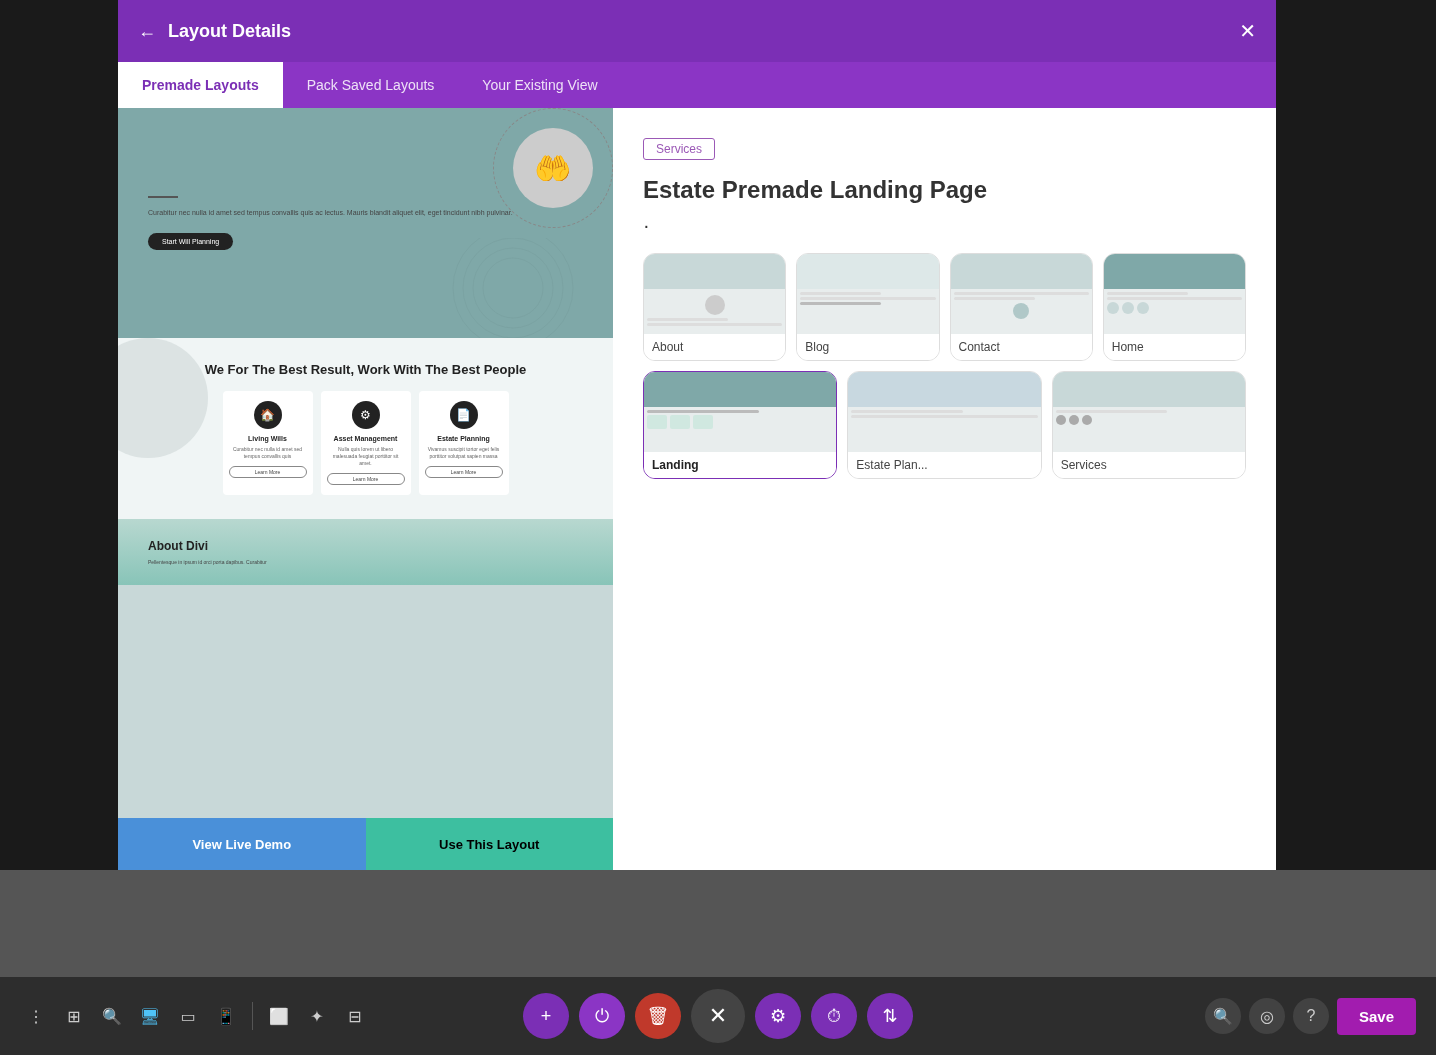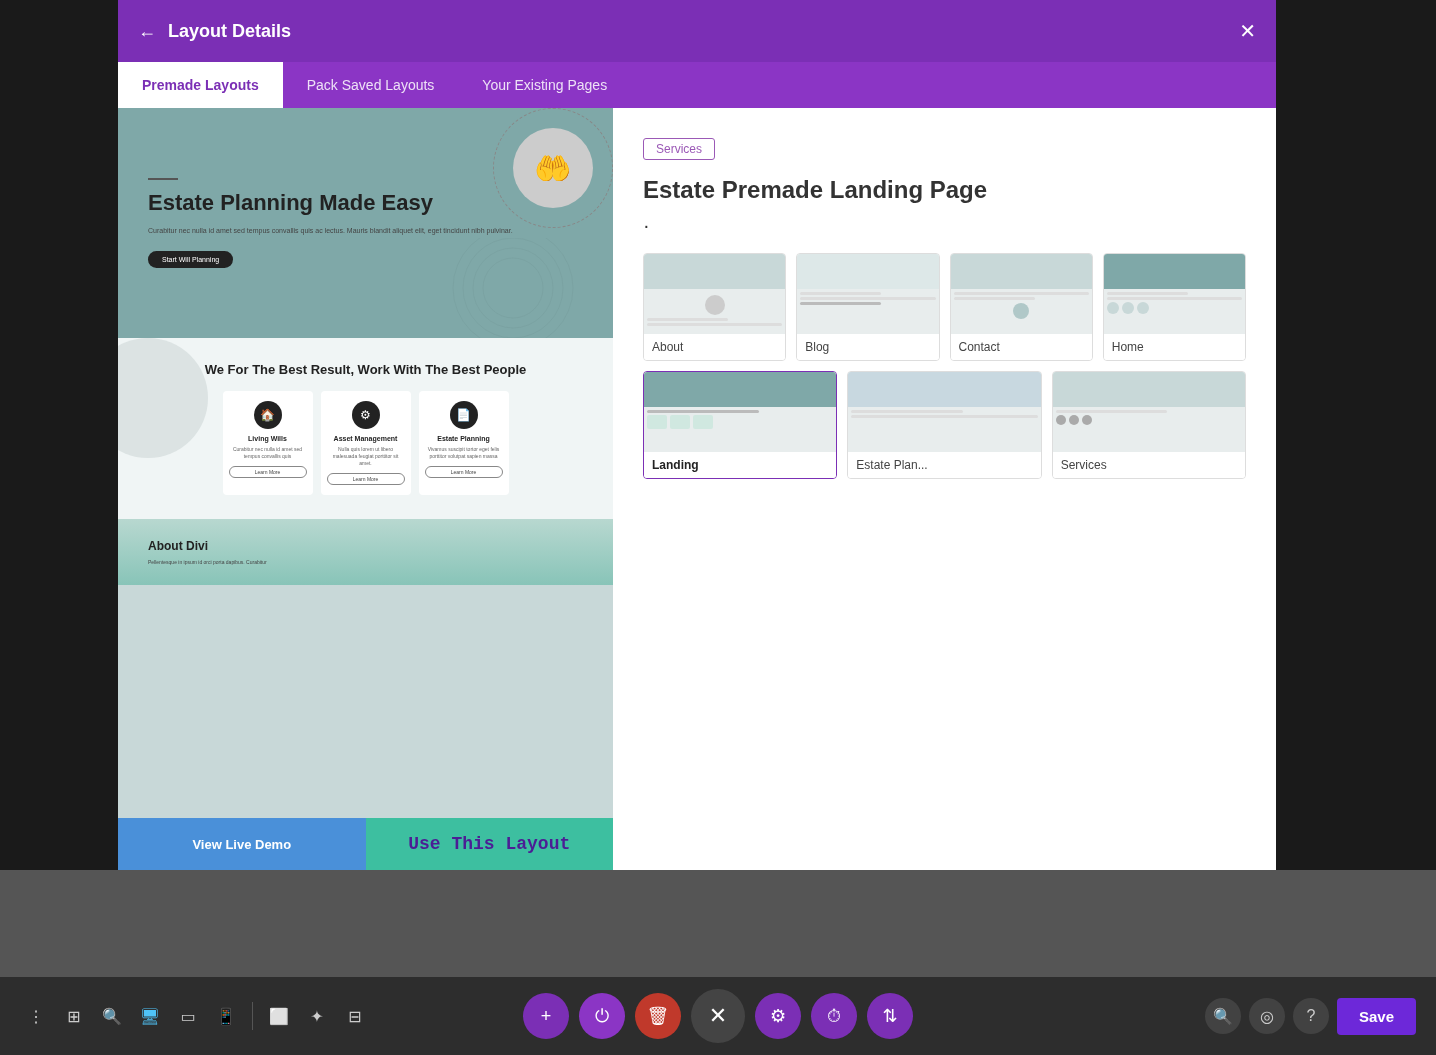--- a/index.html
+++ b/index.html
@@ -288,29 +288,28 @@
       font-size: 13px;
       font-weight: 600;
       cursor: pointer;
       display: flex;
       align-items: center;
       justify-content: center;
     }
     .preview-btn-use {
       flex: 1;
       background: #3dbfa0;
-      color: #4c1d95;
+      color: #000000;
       border: none;
-      font-size: 18px;
+      font-size: 13px;
       font-weight: 600;
       cursor: pointer;
       display: flex;
       align-items: center;
       justify-content: center;
-      font-family: Liberation Mono, monospace;
     }
 
     
     .details-panel {
       flex: 1;
       padding: 30px 30px;
       overflow-y: auto;
     }
     .category-badge {
       display: inline-block;
@@ -340,21 +339,21 @@
     }
 
     
     .thumb-grid {
       display: grid;
       grid-template-columns: repeat(4, 1fr);
       gap: 10px;
     }
     .thumb-item {
       border: 1px solid #ddd;
-      border-radius: 4px;
+      border-radius: 12px;
       overflow: hidden;
       cursor: pointer;
     }
     .thumb-image {
       width: 100%;
       height: 80px;
       background: #e8eded;
       position: relative;
       overflow: hidden;
     }
@@ -458,21 +457,21 @@
       border-radius: 50%;
       display: flex;
       align-items: center;
       justify-content: center;
       background: rgba(255,255,255,0.1);
       color: #ccc;
       font-size: 16px;
       cursor: pointer;
     }
     .save-btn {
-      background: #6d28d9;
+      background: #a21caf;
       color: #fff;
       border: none;
       padding: 10px 22px;
       border-radius: 4px;
       font-size: 15px;
       font-weight: 600;
       cursor: pointer;
     }
 
     
@@ -500,34 +499,33 @@
   </div>
 
   <div class="modal-tabs">
     <div class="tab active">
       <span>Premade Layouts</span>
     </div>
     <div class="tab">
       <span>Pack Saved Layouts</span>
     </div>
     <div class="tab">
-      <span>Your Existing Pages</span>
+      <span>Your Existing View</span>
     </div>
   </div>
 
   <div class="modal-body">
 
     <div class="preview-panel">
       <div class="preview-image">
         <div class="site-preview">
 
           <div class="site-hero">
             <div class="site-hero-text">
               <div class="site-hero-dash"></div>
-              <div class="site-hero-title">Estate Planning Made Easy</div>
               <div class="site-hero-sub">Curabitur nec nulla id amet sed tempus convallis quis ac lectus.
 Mauris blandit aliquet elit, eget tincidunt nibh pulvinar.</div>
               <div class="site-hero-btn">Start Will Planning</div>
             </div>
             <div class="site-hero-circle-outer">
               <div class="site-hero-circle-inner">🤲</div>
             </div>
 
             <div class="site-hero-wave">
               <svg viewBox="0 0 160 100" width="160" height="100" xmlns="http://www.w3.org/2000/svg">

